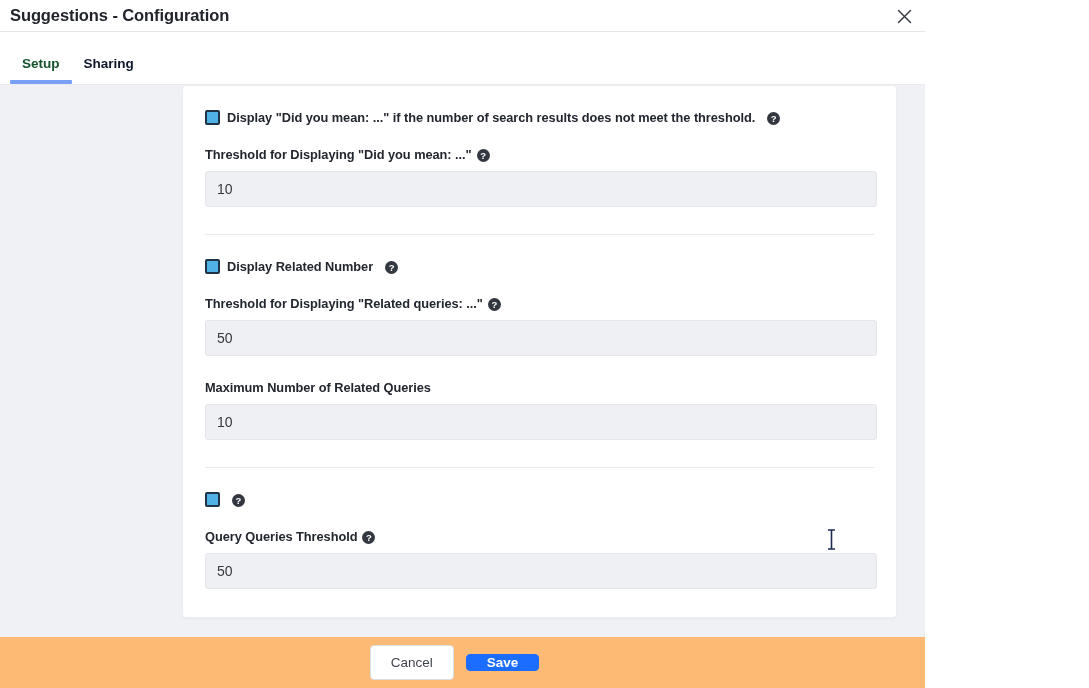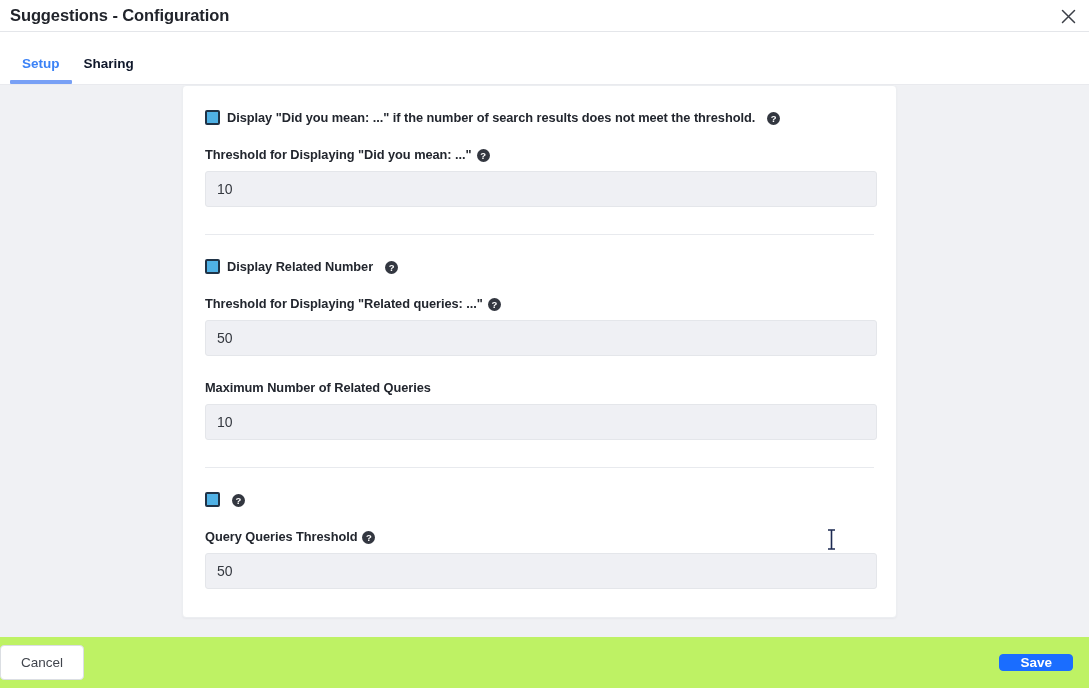--- a/index.html
+++ b/index.html
@@ -7,21 +7,21 @@
     margin: 0; padding: 0;
     width: 1089px; height: 688px;
     overflow: hidden;
     background: #ffffff;
     font-family: "Liberation Sans", sans-serif;
     -webkit-font-smoothing: antialiased;
   }
 
   #app {
     position: relative;
-    width: 1089px;
+    width: 925px;
     height: 688px;
     display: flex;
     flex-direction: column;
     background: #ffffff;
   }
 
   
   .header {
     position: relative;
     height: 32px;
@@ -67,21 +67,21 @@
     padding: 0 12px 14px 12px;
     font-size: 13.5px;
     font-weight: 700;
     color: #0f172a;
     cursor: pointer;
     background: none;
     border: none;
     font-family: inherit;
     line-height: 1;
   }
-  .tab.active { color: #3b82f6; }
+  .tab.active { color: #14532d; }
   .tab.active::after {
     content: "";
     position: absolute;
     left: 0; right: 0; bottom: 0;
     height: 4px;
     background: #78a0f5;
     border-radius: 1px;
   }
 
   
@@ -181,24 +181,24 @@
     background: #e8eaee;
     margin: 27px 0 24px 0;
   }
   .field-block { margin-bottom: 24px; }
   .field-block:last-child { margin-bottom: 0; }
 
   
   .footer {
     height: 51px;
     flex: 0 0 51px;
-    background: #bef264;
-    display: flex;
-    align-items: center;
-    justify-content: space-between;
+    background: #fdba74;
+    display: flex;
+    align-items: center;
+    justify-content: center;
     padding-right: 16px;
     gap: 12px;
   }
   .btn {
     font-family: inherit;
     font-size: 13.5px;
     border-radius: 4px;
     cursor: pointer;
     line-height: 1;
     white-space: nowrap;

